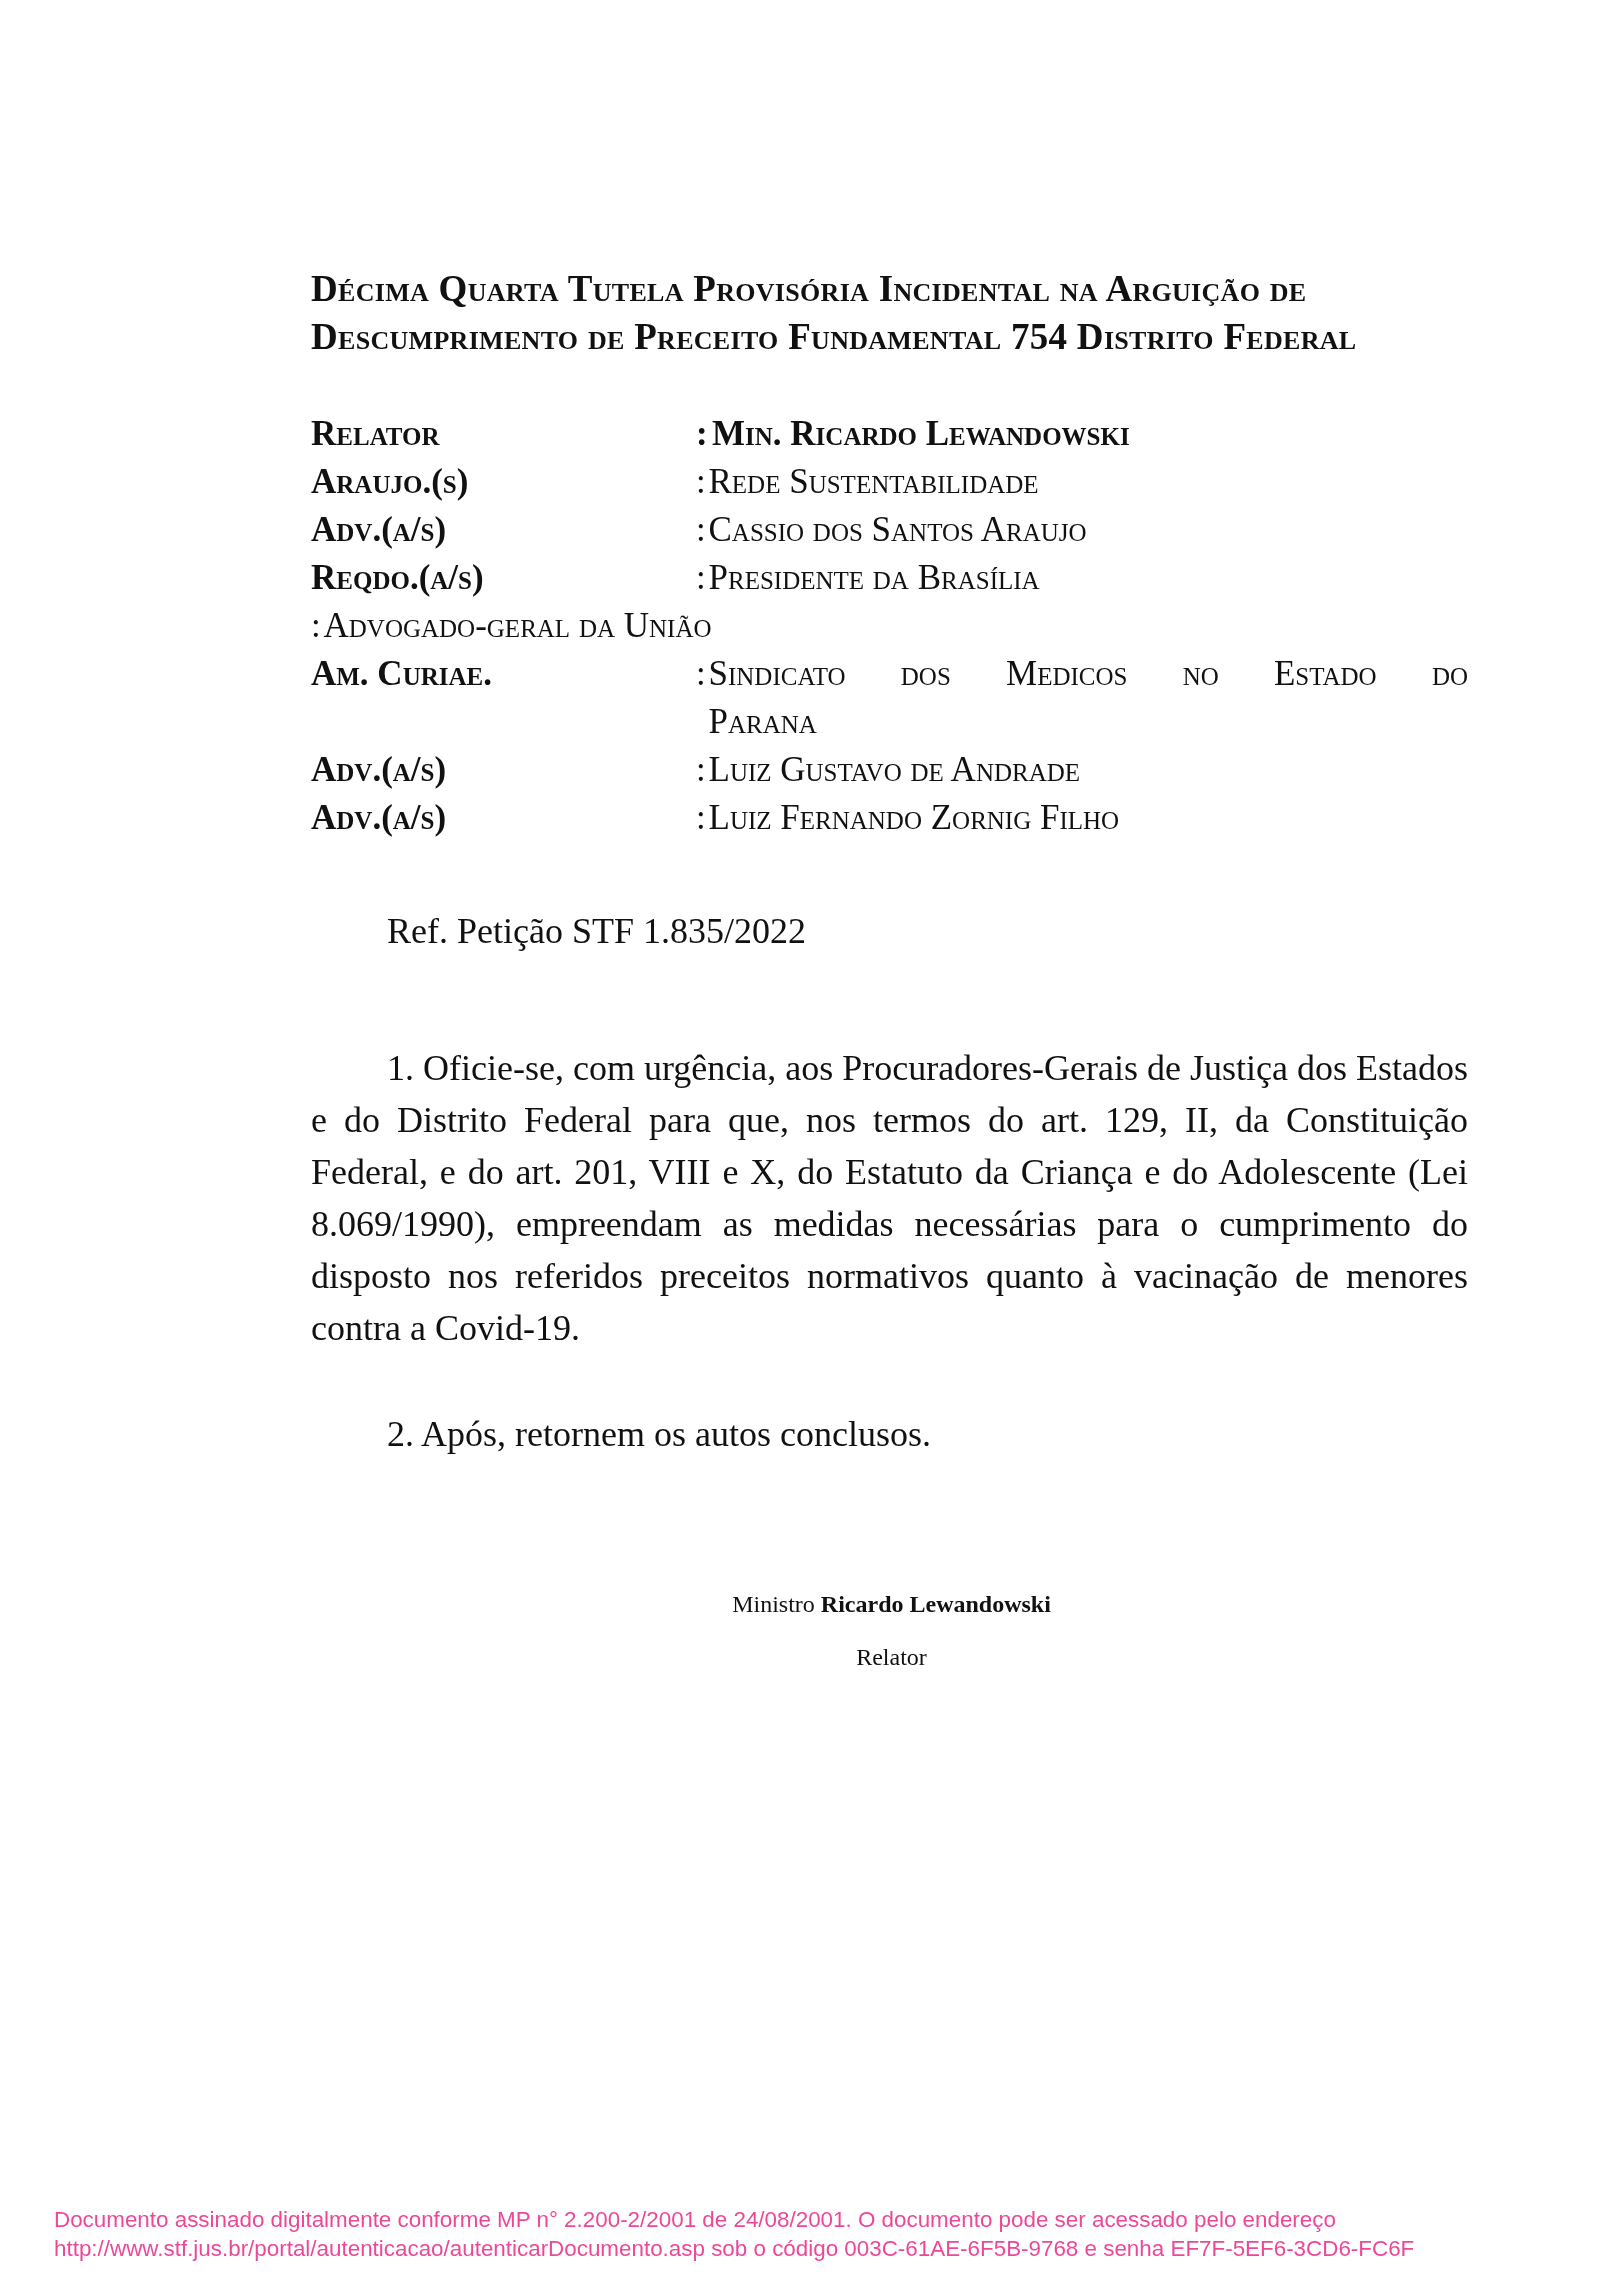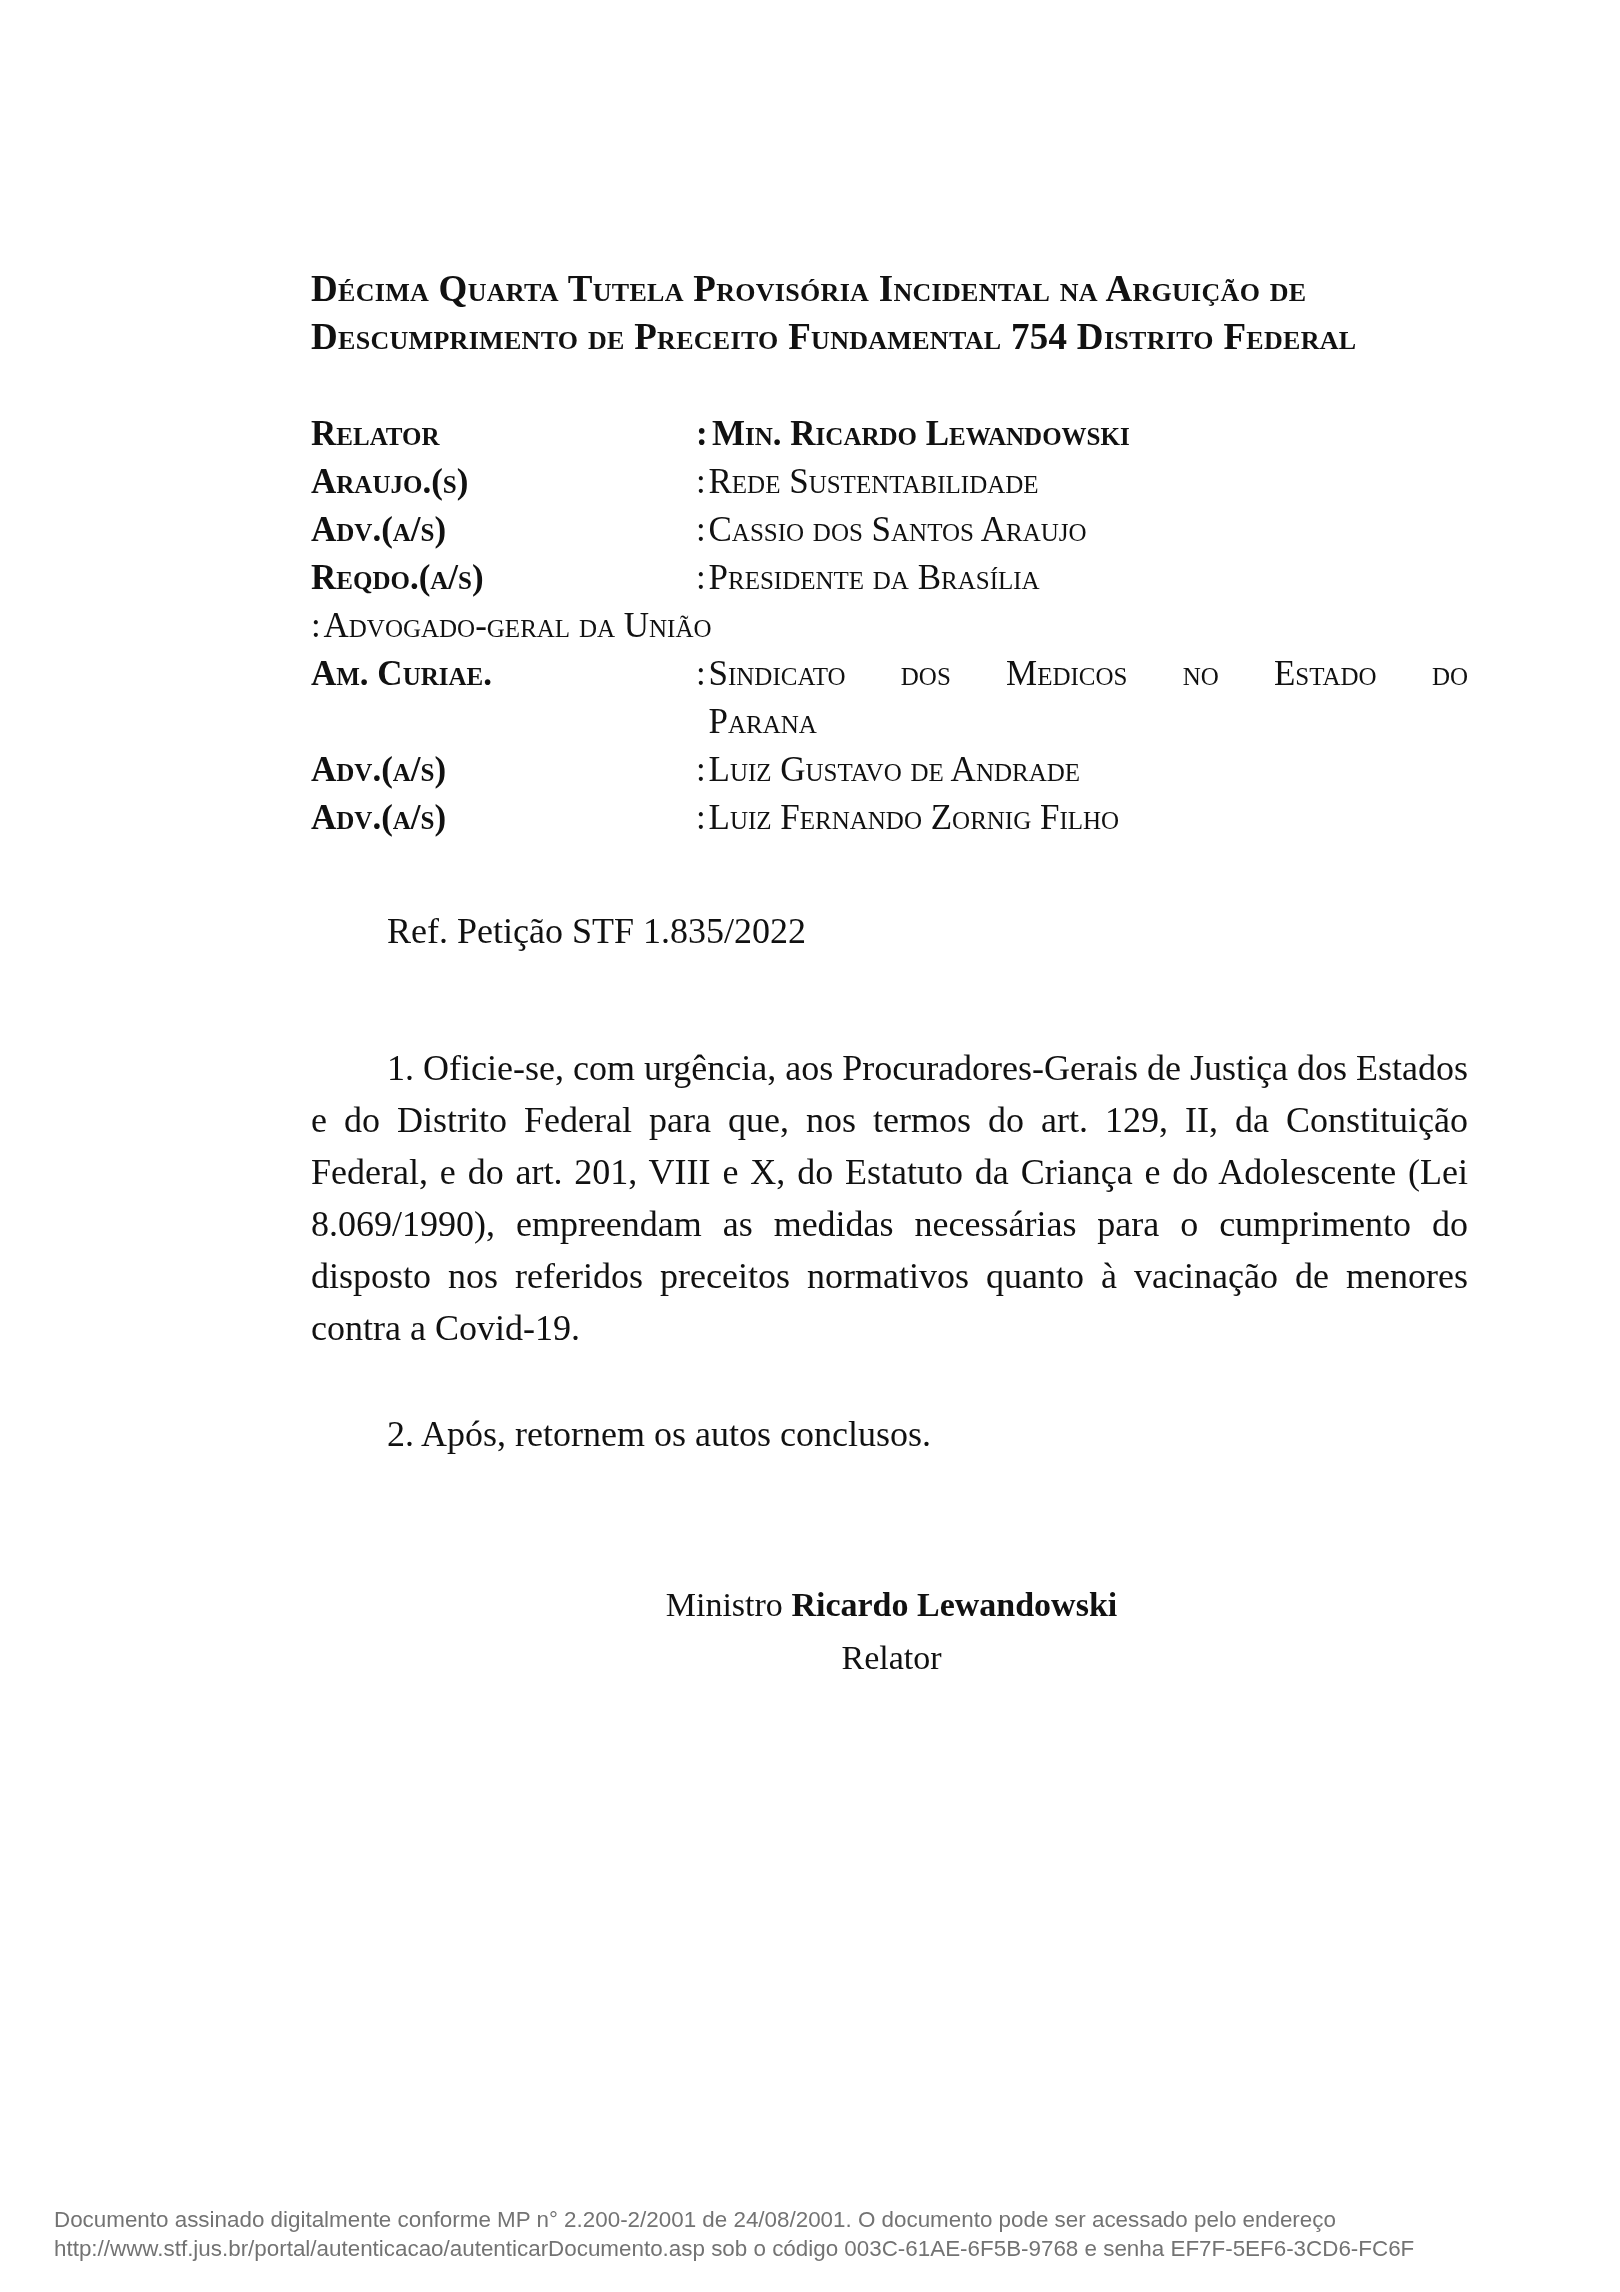--- a/index.html
+++ b/index.html
@@ -88,33 +88,33 @@
     .ref { margin-bottom: 85px; }
     .p1  { margin-bottom: 54px; }
     .p2  { margin-bottom: 54px; }
     .date { margin-bottom: 54px; }
     .signature {
       position: absolute;
       left: 502px;
       width: 779px;
       top: 1578px;
       text-align: center;
-      font-size: 34px;
+      font-size: 24px;
       line-height: 53px;
     }
     .signature .name { font-weight: bold; }
     
     .footer {
       position: absolute;
       left: 54px;
       top: 2205px;
       font-family: "Liberation Sans", "DejaVu Sans", sans-serif;
       font-size: 22.4px;
       line-height: 29px;
-      color: #737373;
+      color: #ec4899;
       white-space: nowrap;
     }
   </style>
 </head>
 <body>
 
 <div class="page">
 
   <div class="content title">
     <span class="title-line">Décima Quarta Tutela Provisória Incidental na Arguição de</span>

